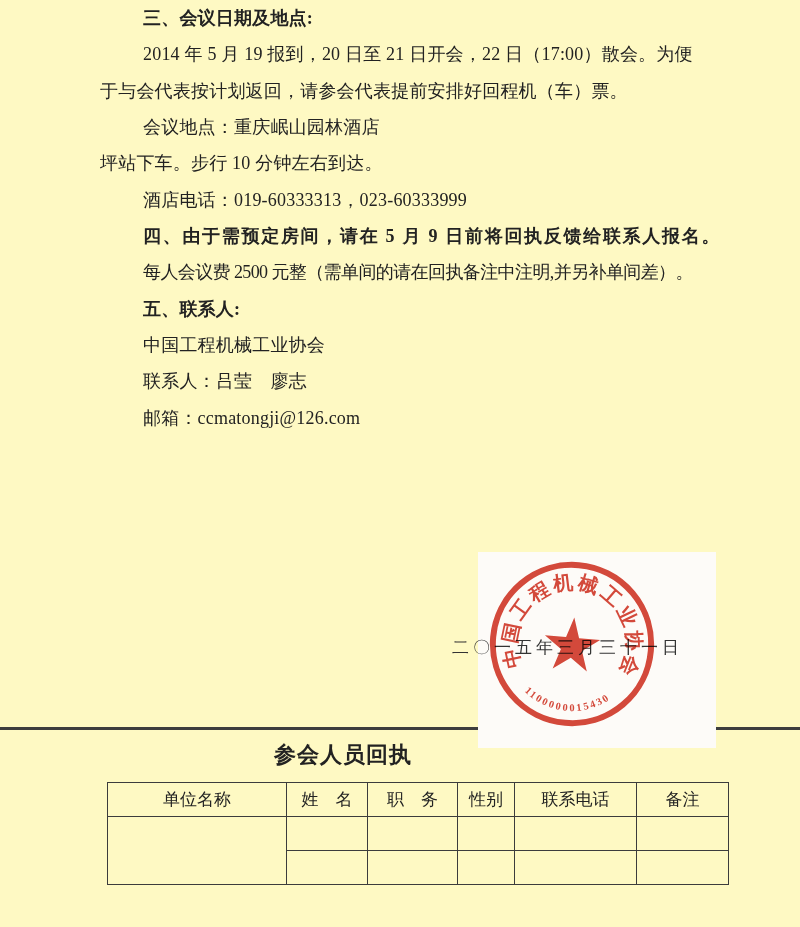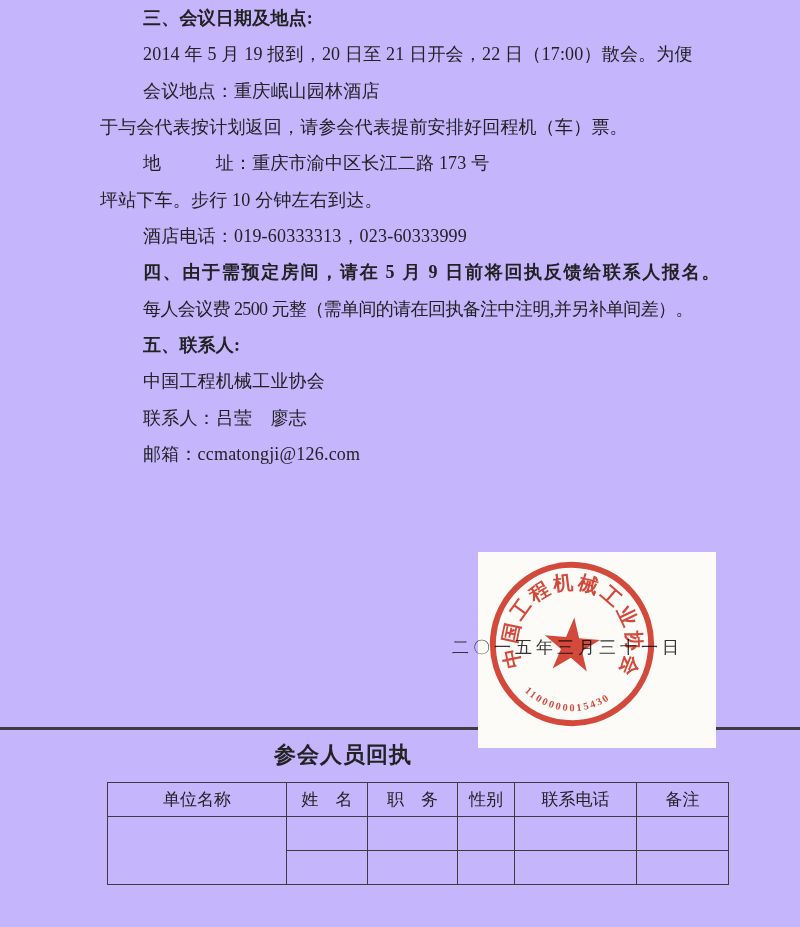--- a/index.html
+++ b/index.html
@@ -1,19 +1,19 @@
 <!DOCTYPE html>
 <html><head>
 <meta charset="utf-8">
 <style>
   html,body{margin:0;padding:0;background:#e8e8e8;}
   .page{
     position:relative;
     width:800px;height:927px;
-    background:#c4b5fd;
+    background:#fef9c3;
     margin:0 auto;
     overflow:hidden;
     font-family:"Liberation Serif","DejaVu Serif",serif;
     color:#222222;
   }
   
   .body-text{
     position:absolute;left:100px;top:0;width:616px;
   }
   .line{
@@ -69,23 +69,22 @@
   .stamp-text{font-family:"Liberation Serif","DejaVu Serif",serif;}
 </style>
 </head>
 <body>
 
 <div class="page">
 
   <div class="body-text">
     <div class="line indent bold">三、会议日期及地点:</div>
     <div class="line indent">2014 年 5 月 19 报到，20 日至 21 日开会，22 日（17:00）散会。为便</div>
+    <div class="line">于与会代表按计划返回，请参会代表提前安排好回程机（车）票。</div>
     <div class="line indent">会议地点：重庆岷山园林酒店</div>
-    <div class="line">于与会代表按计划返回，请参会代表提前安排好回程机（车）票。</div>
-    <div class="line indent">地　　　址：重庆市渝中区长江二路 173 号</div>
     <div class="line">坪站下车。步行 10 分钟左右到达。</div>
     <div class="line indent">酒店电话：019-60333313，023-60333999</div>
     <div class="line indent bold spread">四、由于需预定房间，请在 5 月 9 日前将回执反馈给联系人报名。</div>
     <div class="line indent tight">每人会议费 2500 元整（需单间的请在回执备注中注明,并另补单间差）。</div>
     <div class="line indent bold">五、联系人:</div>
     <div class="line indent">中国工程机械工业协会</div>
     <div class="line indent">联系人：吕莹　廖志</div>
     <div class="line indent">邮箱：ccmatongji@126.com</div>
   </div>
 

